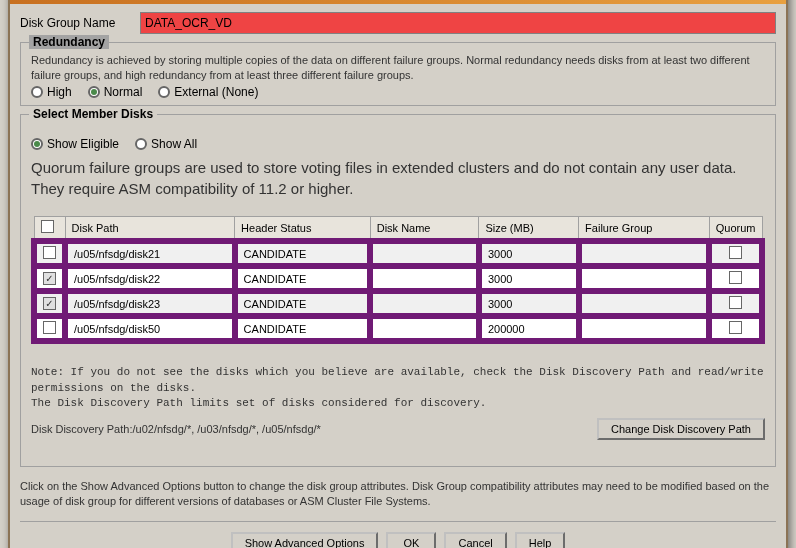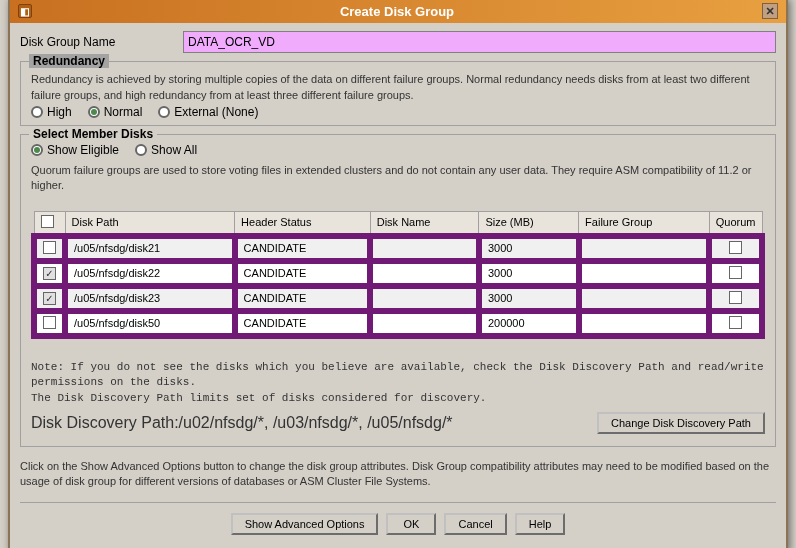--- a/index.html
+++ b/index.html
@@ -55,31 +55,30 @@
       cursor: pointer;
       color: #333;
     }
     .content {
       padding: 8px 10px;
     }
     .field-row {
       display: flex;
       align-items: center;
       margin-bottom: 8px;
-      gap: 43px;
     }
     .field-label {
       width: 120px;
       font-size: 12px;
     }
     .field-input {
       flex: 1;
       height: 22px;
       border: 1px solid #808080;
-      background: #f0abfc;
+      background: #ef4444;
       padding: 2px 4px;
       font-size: 12px;
     }
     .group-box {
       border: 1px solid #a0a0a0;
       padding: 6px 10px;
       margin-bottom: 8px;
       position: relative;
     }
     .group-box-title {
@@ -122,42 +121,42 @@
     }
     .radio-btn.selected::after {
       content: '';
       width: 6px;
       height: 6px;
       border-radius: 50%;
       background: #4a8a4a;
     }
     .disks-group {
       border: 1px solid #a0a0a0;
-      padding: 4px 10px;
+      padding: 18px 10px;
       margin-bottom: 8px;
       position: relative;
     }
     .disks-title {
       position: absolute;
       top: -8px;
       left: 8px;
       background: #d4d0c8;
       padding: 0 4px;
       font-size: 12px;
       font-weight: bold;
     }
     .show-row {
       display: flex;
       align-items: center;
       gap: 16px;
       margin-top: 4px;
       margin-bottom: 6px;
     }
     .note-text {
-      font-size: 11px;
+      font-size: 15px;
       color: #333;
       line-height: 1.4;
       margin-bottom: 17px;
     }
     .disk-table {
       width: 100%;
       border-collapse: collapse;
       border: 1px solid #a0a0a0;
       font-size: 11px;
       margin-bottom: 21px;
@@ -207,21 +206,21 @@
       margin-bottom: 6px;
       font-family: Liberation Mono, monospace;
     }
     .discovery-row {
       display: flex;
       align-items: center;
       justify-content: space-between;
       margin-bottom: 8px;
     }
     .discovery-text {
-      font-size: 16px;
+      font-size: 11px;
       color: #333;
     }
     .btn {
       border: 2px outset #c0c0c0;
       background: #d4d0c8;
       padding: 3px 12px;
       font-size: 11px;
       cursor: pointer;
       min-width: 50px;
       text-align: center;

